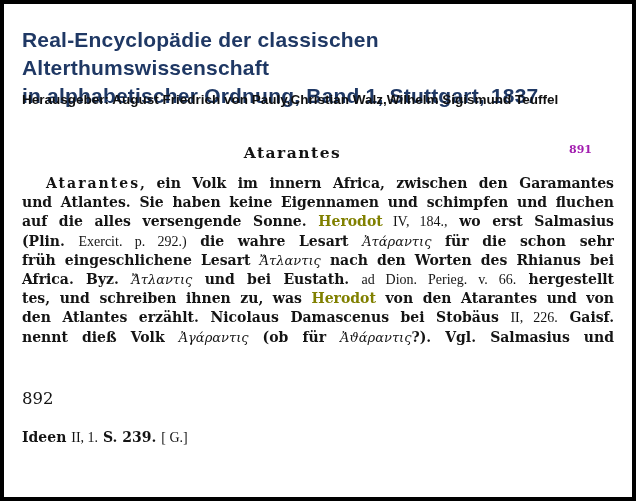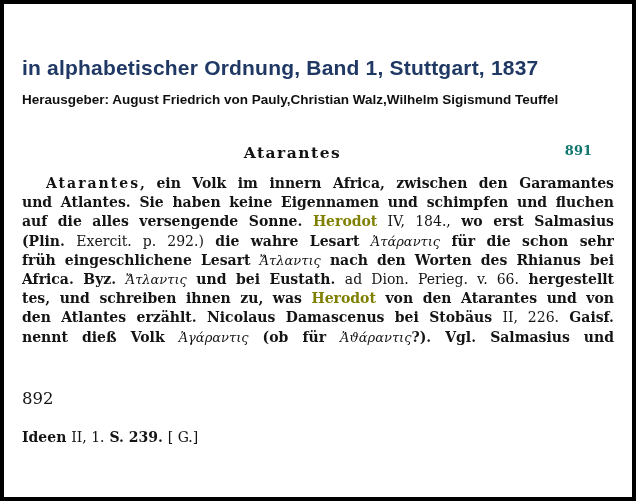--- a/index.html
+++ b/index.html
@@ -24,52 +24,52 @@
     font-family:"Liberation Sans", sans-serif;
     font-weight:bold; font-size:13.5px; line-height:16px;
     color:#101010;
   }
   
   .runhead { position:absolute; left:18px; right:22px; top:139px; height:18px; }
   .rh-title {
     position:absolute; left:46%; transform:translateX(-50%);
     font-weight:700; font-size:15.5px; letter-spacing:1.5px; color:#141414;
   }
-  .rh-num { position:absolute; right:18px; top:0; font-weight:700; font-size:13px; color:#0f766e; }
+  .rh-num { position:absolute; right:18px; top:0; font-weight:700; font-size:11px; color:#a21caf; }
 
   .para {
     position:absolute; left:18px; right:18px; top:170px;
     font-size:14px; line-height:19.2px; color:#141414;
   }
   .tline { white-space:normal; }
   .tline.justify { text-align:justify; text-align-last:justify; }
   .tline.indent  { text-indent:24px; }
 
   .seg-frak  { font-weight:700; }
-  .seg-ant   { font-weight:400; }
+  .seg-ant   { font-weight:400;font-family:Liberation Serif, serif; }
   .seg-grk   { font-style:italic; font-weight:400; font-size:13px; }
   .seg-hl    { font-weight:700; color:var(--hl-olive, #808000); }
   .seg-entry { font-weight:700; letter-spacing:2px; }
 
   .pagenum2 {
     position:absolute; left:18px; top:385px;
     font-weight:400; font-size:16.5px; color:#141414;
   }
   .footer {
     position:absolute; left:18px; right:22px; top:424px;
     font-size:14px; line-height:19.5px; color:#141414;
   }
 </style>
 </head>
 <body>
 
 <div class="page" style="--title-blue: #1f3864; --hl-olive: #808000; --bg: #ffffff; --border-black: #000000;">
 
   <div class="hdr-title">
-    <br>
+    <span>Real-Encyclopädie der classischen Alterthumswissenschaft</span><br>
     <span>in alphabetischer Ordnung, Band 1, Stuttgart, 1837</span>
   </div>
 
   <div class="hdr-editors">Herausgeber: August Friedrich von Pauly,Christian Walz,Wilhelm Sigismund Teuffel</div>
 
   <div class="runhead">
     <span class="rh-title">Atarantes</span>
     <span class="rh-num">891</span>
   </div>
 

